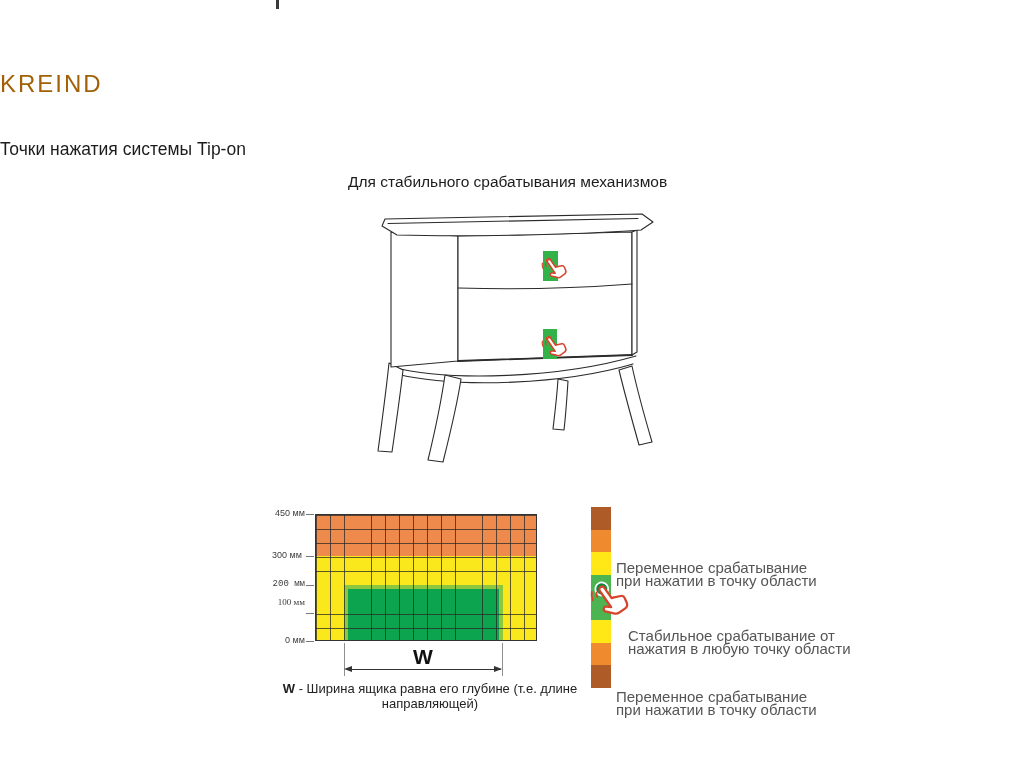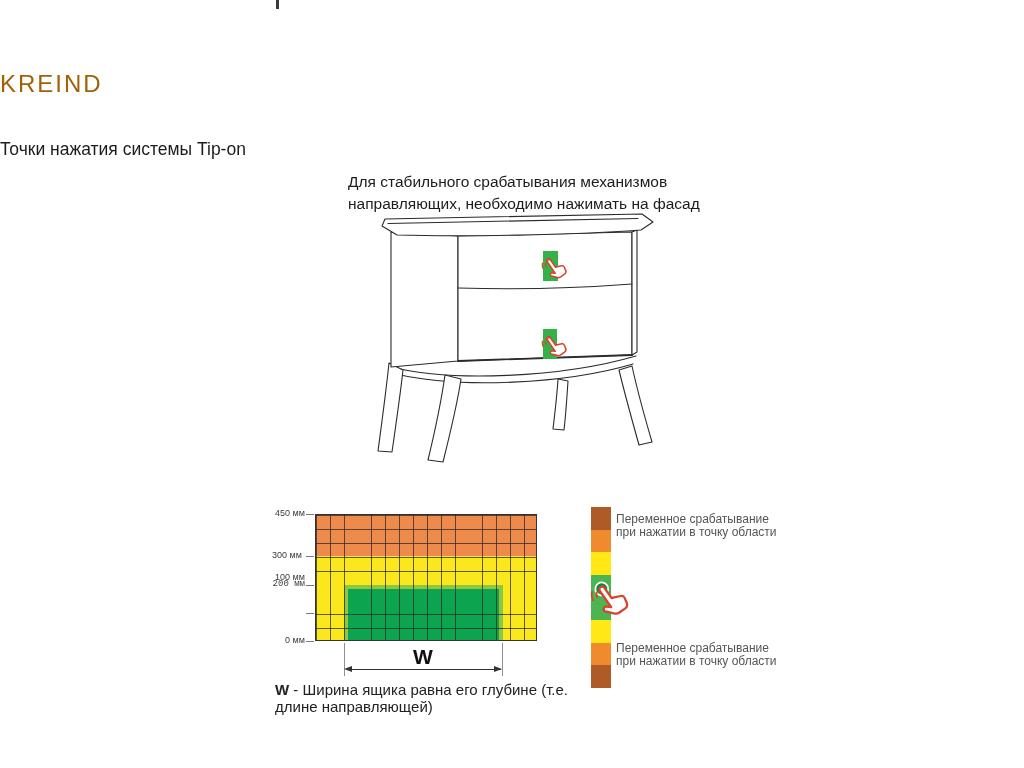--- a/index.html
+++ b/index.html
@@ -39,49 +39,48 @@
                      repeating-linear-gradient(to bottom,rgba(40,40,40,.75) 0 .8px,transparent .8px 14.111px);}
   .axis-label{width:42px;text-align:right;font-size:9px;color:#3c3c3c;line-height:11px;}
   .tick{width:8px;height:1px;background:#777;}
 
   
   .ext-line{width:1px;height:33px;background:#8f8f8f;top:643px;}
   .dim-line{left:347px;top:669px;width:154px;height:1px;background:#333;}
   .arrow-l{left:344px;top:666px;width:0;height:0;border-top:3.5px solid transparent;border-bottom:3.5px solid transparent;border-right:8px solid #333;}
   .arrow-r{left:494px;top:666px;width:0;height:0;border-top:3.5px solid transparent;border-bottom:3.5px solid transparent;border-left:8px solid #333;}
   .w-label{left:393px;top:645px;width:60px;text-align:center;font-size:21px;font-weight:bold;color:#111;}
-  .caption{left:275px;top:681px;width:310px;font-size:15px;color:#222;}
+  .caption{left:275px;top:681px;width:310px;text-align:center;font-size:13px;color:#222;}
   .caption b{font-weight:bold;}
 
   
   .legend-bar{left:591px;top:507px;width:20px;height:181px;display:flex;flex-direction:column;}
   .seg{width:20px;height:22.625px;}
   .seg-brown{background:var(--legend-brown,#ae5b28);}
   .seg-orange{background:var(--legend-orange,#ef8a2e);}
   .seg-yellow{background:var(--legend-yellow,#ffe816);}
   .seg-green{background:var(--legend-green,#4cb551);}
-  .legend-text{font-size:12px;line-height:13px;color:var(--text-gray,#555);}
+  .legend-text{font-size:15px;line-height:13px;color:var(--text-gray,#555);margin-top:48px;}
   .lt1{left:616px;top:513px;}
   .lt2{left:628px;top:581px;}
   .lt3{left:616px;top:642px;}
   .legend-hand{left:586px;top:578px;}
 </style>
 </head>
 <body>
 
 <div class="canvas">
 
   <div class="abs stray"></div>
 
   <div class="abs title">KREIND</div>
   <div class="abs subtitle">Точки нажатия системы Tip-on</div>
 
   <div class="abs instructions">
     <div>Для стабильного срабатывания механизмов</div>
-    <div>направляющих, необходимо нажимать на фасад</div>
   </div>
 
   <svg class="abs cabinet" width="300" height="270" viewBox="0 0 300 270">
 
     <path class="ln" d="M22,167 C80,182 190,178 266,156"></path>
     <path class="ln" d="M26,174 C90,189 195,184 263,164"></path>
 
     <path class="fw" d="M19,163 C16,192 12,221 8,251 L22,252 C26,224 30,197 33,170 Z"></path>
     <path class="fw" d="M75,175 C71,203 65,231 58,260 L73,262 C80,234 87,206 91,179 Z"></path>
     <path class="fw" d="M188,179 C187,196 185,212 183,229 L194,230 C196,213 197,197 198,181 Z"></path>
@@ -112,21 +111,21 @@
         <path class="hand-arc" d="M5.2,0.6 A8.5,8.5 0 0 0 2.6,5.6"></path>
         <path class="hand-arc" d="M7.6,2.8 A4.6,4.6 0 0 0 6.2,5.5"></path>
         <path class="hand-body" d="M9.9,3.2 a1.85,1.85 0 0 1 3.7,0 L13.6,11.6 l1.6,0.5 4.3,1.9 c0.95,0.4 1.5,1.4 1.3,2.4 l-0.65,3.3 a3.3,3.3 0 0 1 -3.25,2.7 l-4.9,0 c-1,0 -1.95,-0.45 -2.6,-1.2 L5.2,16.5 c-0.55,-0.65 -0.5,-1.6 0.1,-2.2 0.65,-0.6 1.65,-0.6 2.3,0 l2.3,2.1 z"></path>
       </g>
     </g>
   </svg>
 
   <div class="abs axis-label" style="left:263px;top:508px;">450 мм</div>
   <div class="abs axis-label" style="left:260px;top:550px;">300 мм</div>
   <div class="abs axis-label" style="left:263px;top:579px;font-family:Liberation Mono, monospace;">200 мм</div>
-  <div class="abs axis-label" style="left:263px;top:572px;">100 мм</div>
+  <div class="abs axis-label" style="left:263px;top:597px;font-family:Liberation Serif, serif;">100 мм</div>
   <div class="abs axis-label" style="left:263px;top:635px;">0 мм</div>
   <div class="abs tick" style="left:306px;top:514px;"></div>
   <div class="abs tick" style="left:306px;top:556px;"></div>
   <div class="abs tick" style="left:306px;top:584.6px;"></div>
   <div class="abs tick" style="left:306px;top:612.8px;"></div>
   <div class="abs tick" style="left:306px;top:640.5px;"></div>
 
   <div class="abs grid">
     <div class="zone zone-orange"></div>
     <div class="zone zone-yellow"></div>
@@ -162,18 +161,22 @@
         <path class="hand-arc" d="M7.6,2.8 A4.6,4.6 0 0 0 6.2,5.5"></path>
         <path class="hand-body" d="M9.9,3.2 a1.85,1.85 0 0 1 3.7,0 L13.6,11.6 l1.6,0.5 4.3,1.9 c0.95,0.4 1.5,1.4 1.3,2.4 l-0.65,3.3 a3.3,3.3 0 0 1 -3.25,2.7 l-4.9,0 c-1,0 -1.95,-0.45 -2.6,-1.2 L5.2,16.5 c-0.55,-0.65 -0.5,-1.6 0.1,-2.2 0.65,-0.6 1.65,-0.6 2.3,0 l2.3,2.1 z"></path>
       </g>
     </g>
   </svg>
 
   <div class="abs legend-text lt1">
     <div>Переменное срабатывание</div>
     <div>при нажатии в точку области</div>
   </div>
+  <div class="abs legend-text lt2">
+    <div>Стабильное срабатывание от</div>
+    <div>нажатия в любую точку области</div>
+  </div>
   <div class="abs legend-text lt3">
     <div>Переменное срабатывание</div>
     <div>при нажатии в точку области</div>
   </div>
 
 </div>
 
 </body></html>

